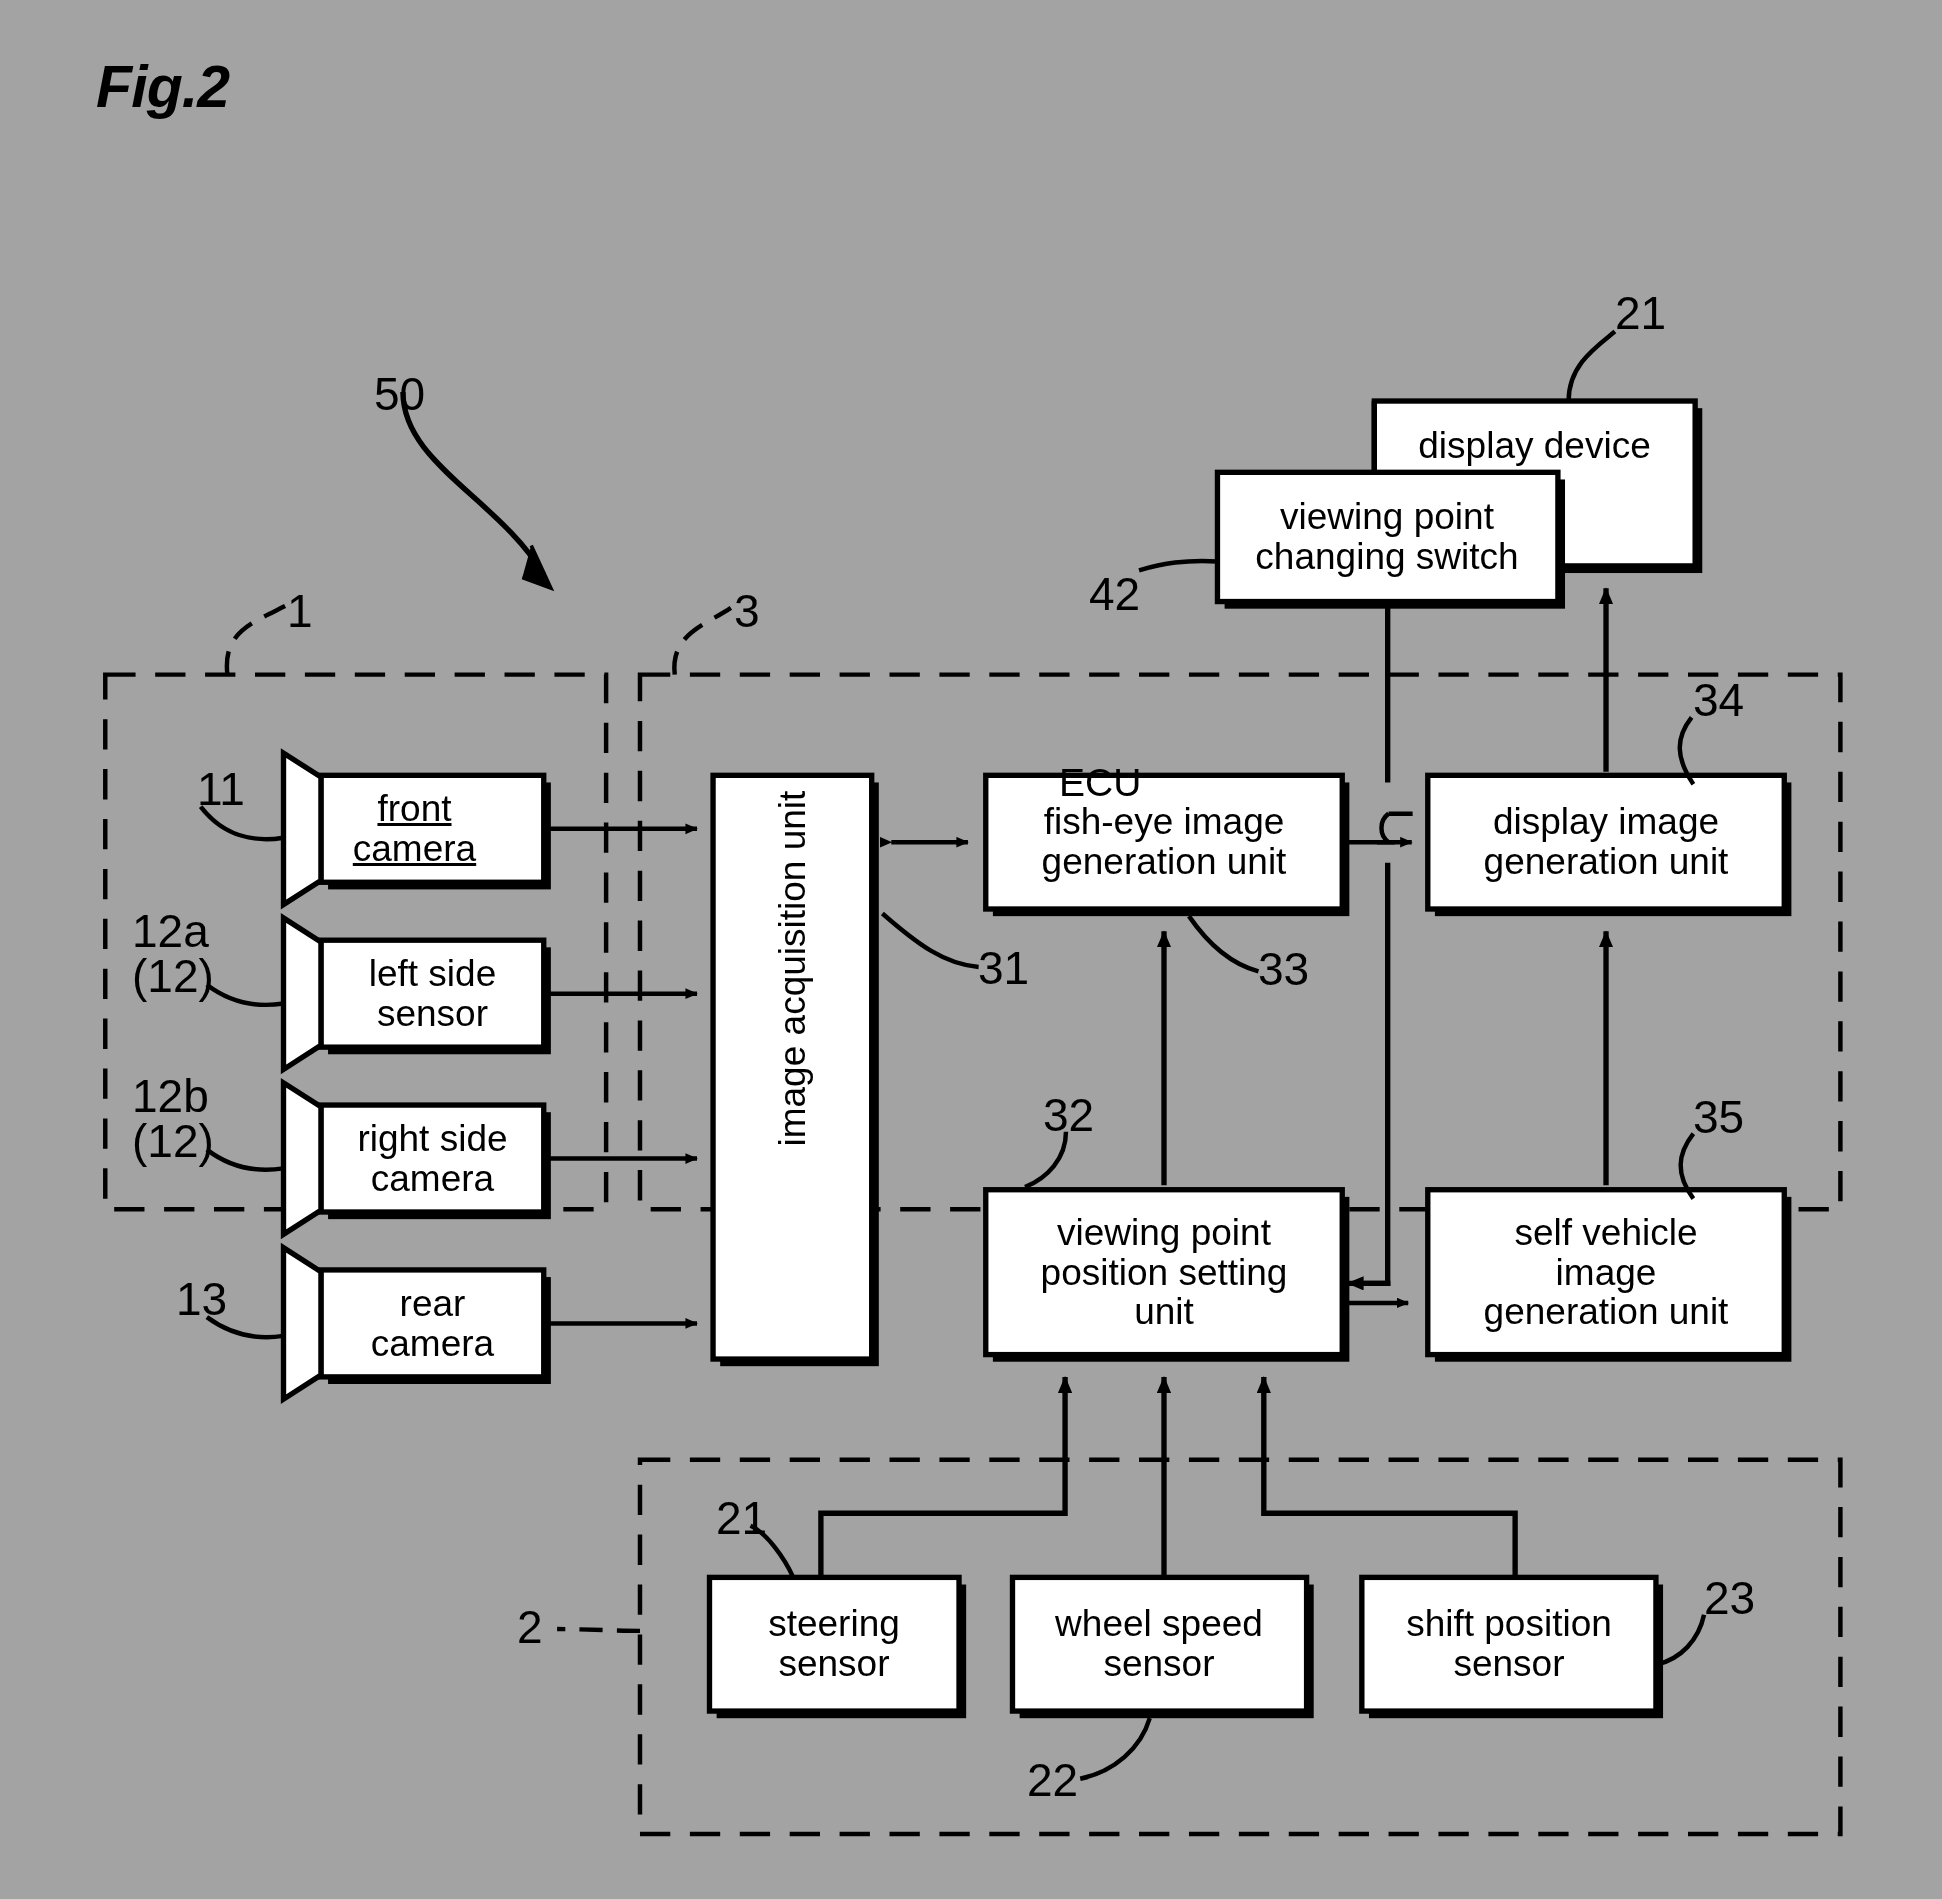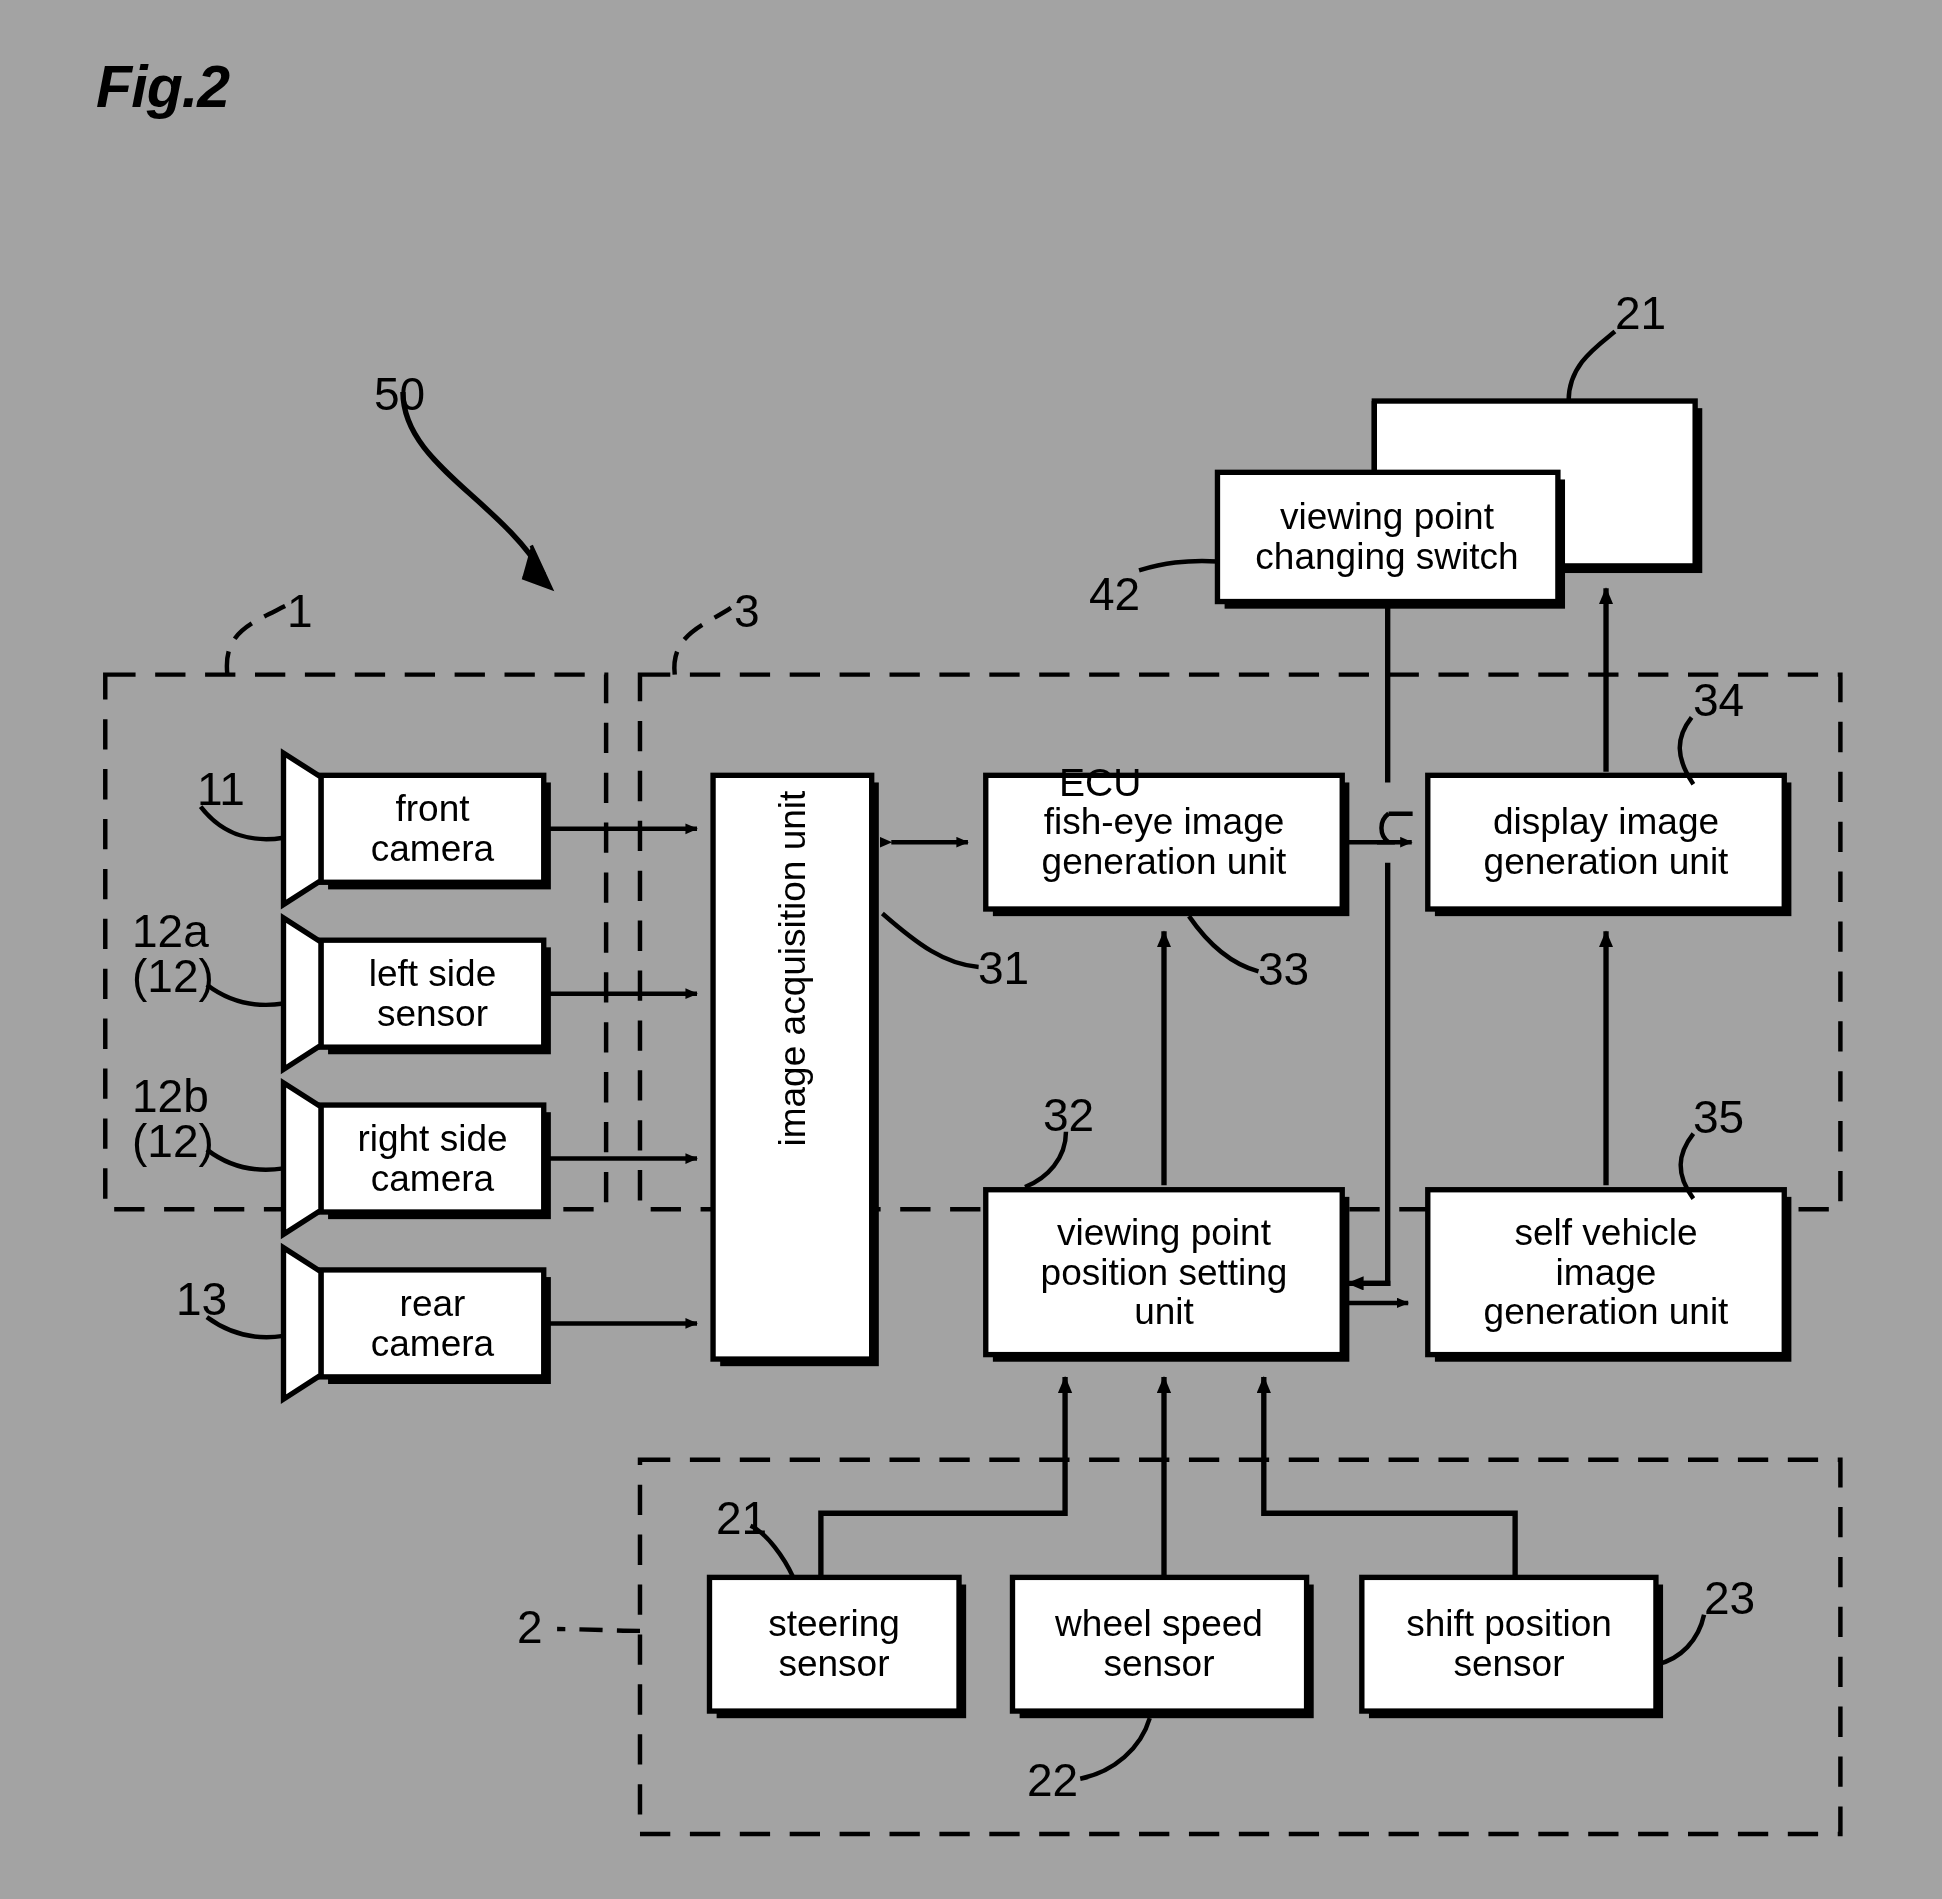--- a/index.html
+++ b/index.html
@@ -151,41 +151,42 @@
       <path d="M1366,630 C1330,628 1305,632 1278,640" stroke-width="5" fill="none"></path>
       <path d="M890,1770 C880,1748 860,1720 842,1712" stroke-width="5" fill="none"></path>
       <path d="M1290,1928 C1280,1962 1250,1988 1212,1996" stroke-width="5" fill="none"></path>
       <path d="M1858,1868 C1886,1862 1906,1840 1912,1812" stroke-width="5" fill="none"></path>
 
     </g>
   </svg>
 
   <div class="ecutxt" style="left:1059px;top:713px;margin-top:48px;">ECU</div>
 
-  <div class="blabel" style="left:321px;top:775px;width:223px;height:107px;">front
+  <div class="blabel" style="left:303px;top:775px;width:223px;height:107px;text-decoration:underline;">front
 camera</div>
   <div class="blabel" style="left:321px;top:940px;width:223px;height:107px;">left side
 sensor</div>
   <div class="blabel" style="left:321px;top:1105px;width:223px;height:107px;">right side
 camera</div>
   <div class="blabel" style="left:321px;top:1270px;width:223px;height:107px;">rear
 camera</div>
 
   <div class="vlabel" style="left:713px;top:775px;width:159px;height:584px;line-height:584px;">image acquisition unit</div>
 
   <div class="blabel" style="left:986px;top:775px;width:356px;height:134px;">fish-eye image
 generation unit</div>
   <div class="blabel" style="left:986px;top:1190px;width:356px;height:165px;">viewing point
 position setting
 unit</div>
   <div class="blabel" style="left:1428px;top:775px;width:356px;height:134px;">display image
 generation unit</div>
   <div class="blabel" style="left:1428px;top:1190px;width:356px;height:165px;">self vehicle
 image
 generation unit</div>
+  <div class="blabel" style="left:1374px;top:401px;width:321px;height:89px;">display device</div>
   <div class="blabel" style="left:1217px;top:472px;width:340px;height:129px;">viewing point
 changing switch</div>
 
   <div class="blabel" style="left:709px;top:1577px;width:250px;height:134px;">steering
 sensor</div>
   <div class="blabel" style="left:1012px;top:1577px;width:294px;height:134px;">wheel speed
 sensor</div>
   <div class="blabel" style="left:1362px;top:1577px;width:294px;height:134px;">shift position
 sensor</div>
 

